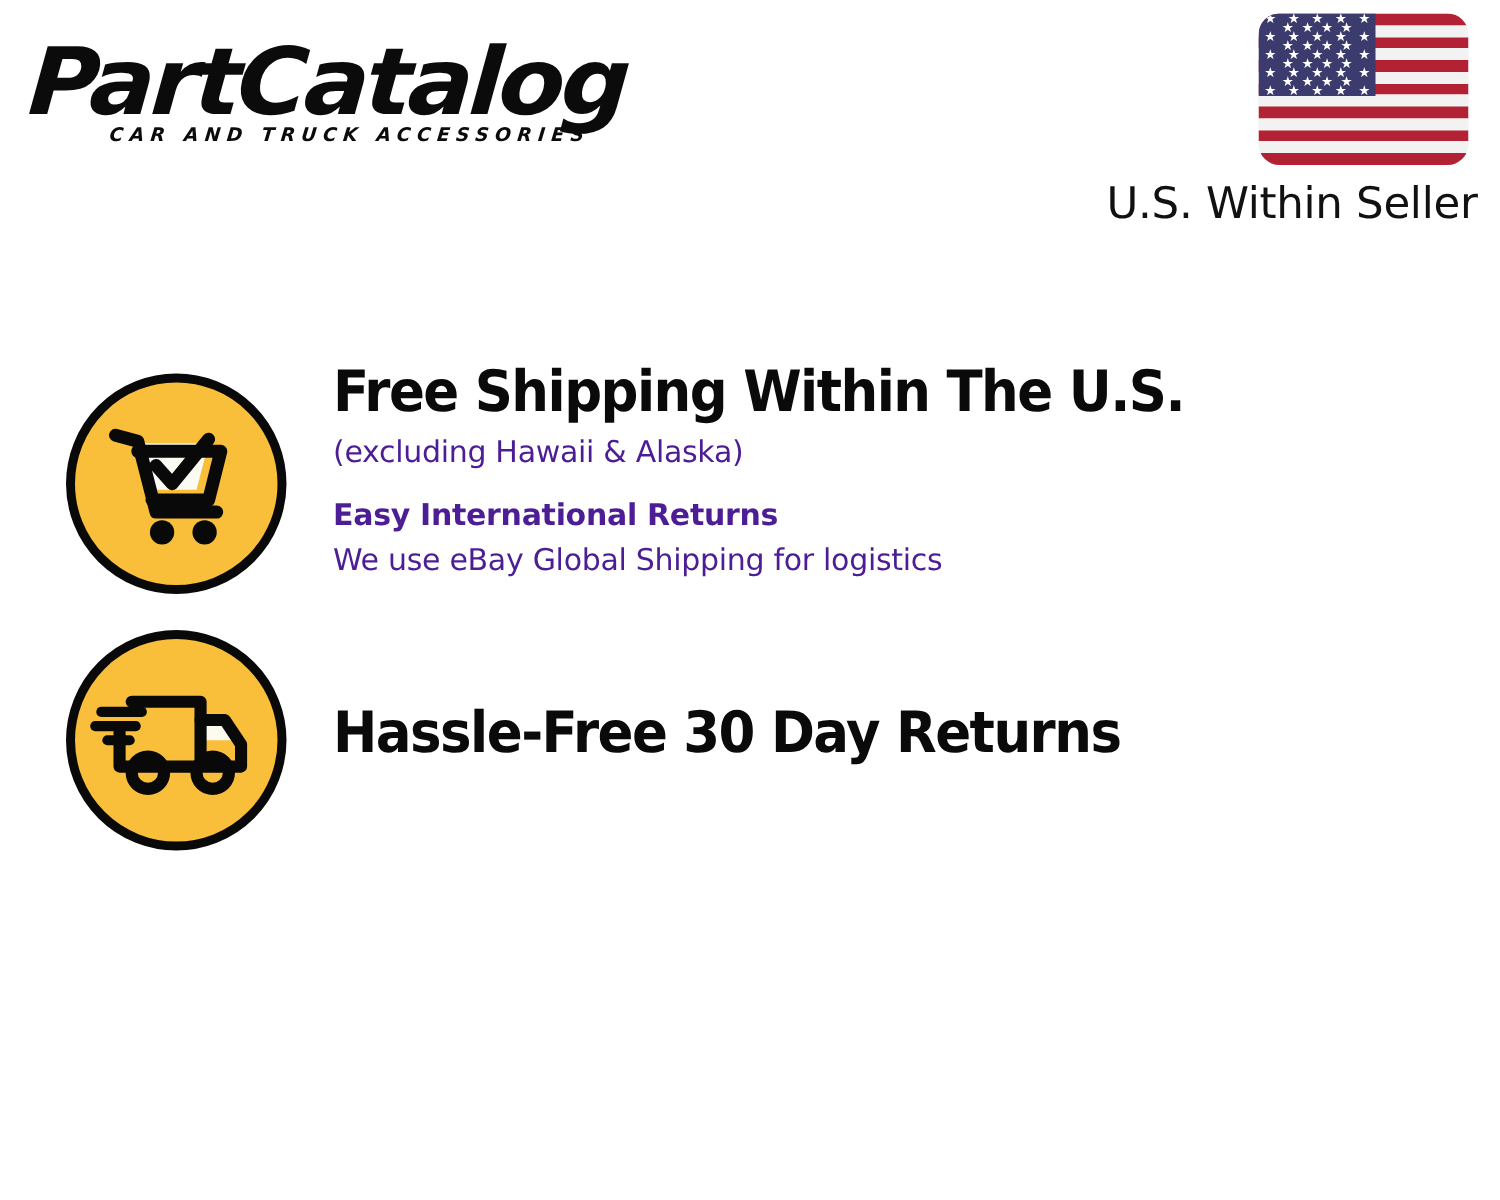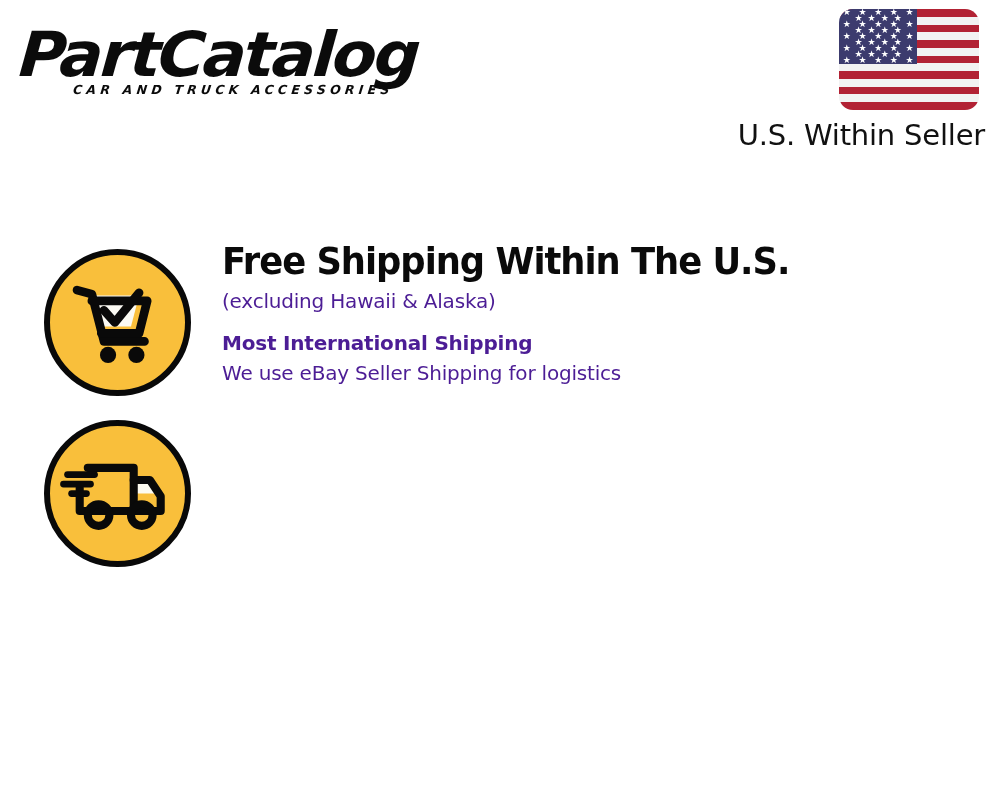--- a/index.html
+++ b/index.html
@@ -276,34 +276,37 @@
         <path d="M20 26 L31 29 L40 64 L70 64" fill="none" stroke="#090909" stroke-width="6.4" stroke-linecap="round" stroke-linejoin="round"></path>
         <path d="M31 34 L72 34 L66 58 L38 58" fill="none" stroke="#090909" stroke-width="6.4" stroke-linecap="round" stroke-linejoin="round"></path>
         <path d="M40 41 L48 50 L66 28" fill="none" stroke="#090909" stroke-width="6.4" stroke-linecap="round" stroke-linejoin="round"></path>
         <circle cx="43" cy="74" r="6" fill="#090909"></circle>
         <circle cx="64" cy="74" r="6" fill="#090909"></circle>
       </svg>
     </div>
     <div class="feature-text">
       <div class="feature-heading">Free Shipping Within The U.S.</div>
       <div class="feature-sub sub-1">(excluding Hawaii &amp; Alaska)</div>
-      <div class="feature-sub bold sub-2">Most International Shipping</div>
-      <div class="feature-sub sub-3">We use eBay Seller Shipping for logistics</div>
+      <div class="feature-sub bold sub-2">Easy International Returns</div>
+      <div class="feature-sub sub-3">We use eBay Global Shipping for logistics</div>
     </div>
   </div>
 
   <div class="feature" id="feature-1">
     <div class="badge">
       <svg viewBox="0 0 100 100" aria-hidden="true">
         <polygon points="62,38 74,38 80,50 62,50" fill="#fdfbf0"></polygon>
         <path d="M28 31 L62 31 L62 63 L22 63 L22 46" fill="none" stroke="#090909" stroke-width="6" stroke-linecap="round" stroke-linejoin="round"></path>
         <path d="M62 40 L74 40 L82 52 L82 63 L62 63" fill="none" stroke="#090909" stroke-width="6" stroke-linecap="round" stroke-linejoin="round"></path>
         <line x1="13" y1="36" x2="33" y2="36" stroke="#090909" stroke-width="5" stroke-linecap="round"></line>
         <line x1="10" y1="43" x2="30" y2="43" stroke="#090909" stroke-width="5" stroke-linecap="round"></line>
         <line x1="16" y1="50" x2="27" y2="50" stroke="#090909" stroke-width="5" stroke-linecap="round"></line>
         <circle cx="36" cy="66" r="8" fill="none" stroke="#090909" stroke-width="6"></circle>
         <circle cx="68" cy="66" r="8" fill="none" stroke="#090909" stroke-width="6"></circle>
       </svg>
     </div>
+    <div class="feature-text">
+      <div class="feature-heading">Hassle-Free 30 Day Returns</div>
+    </div>
   </div>
 
 
 </div>
 
 </body></html>

